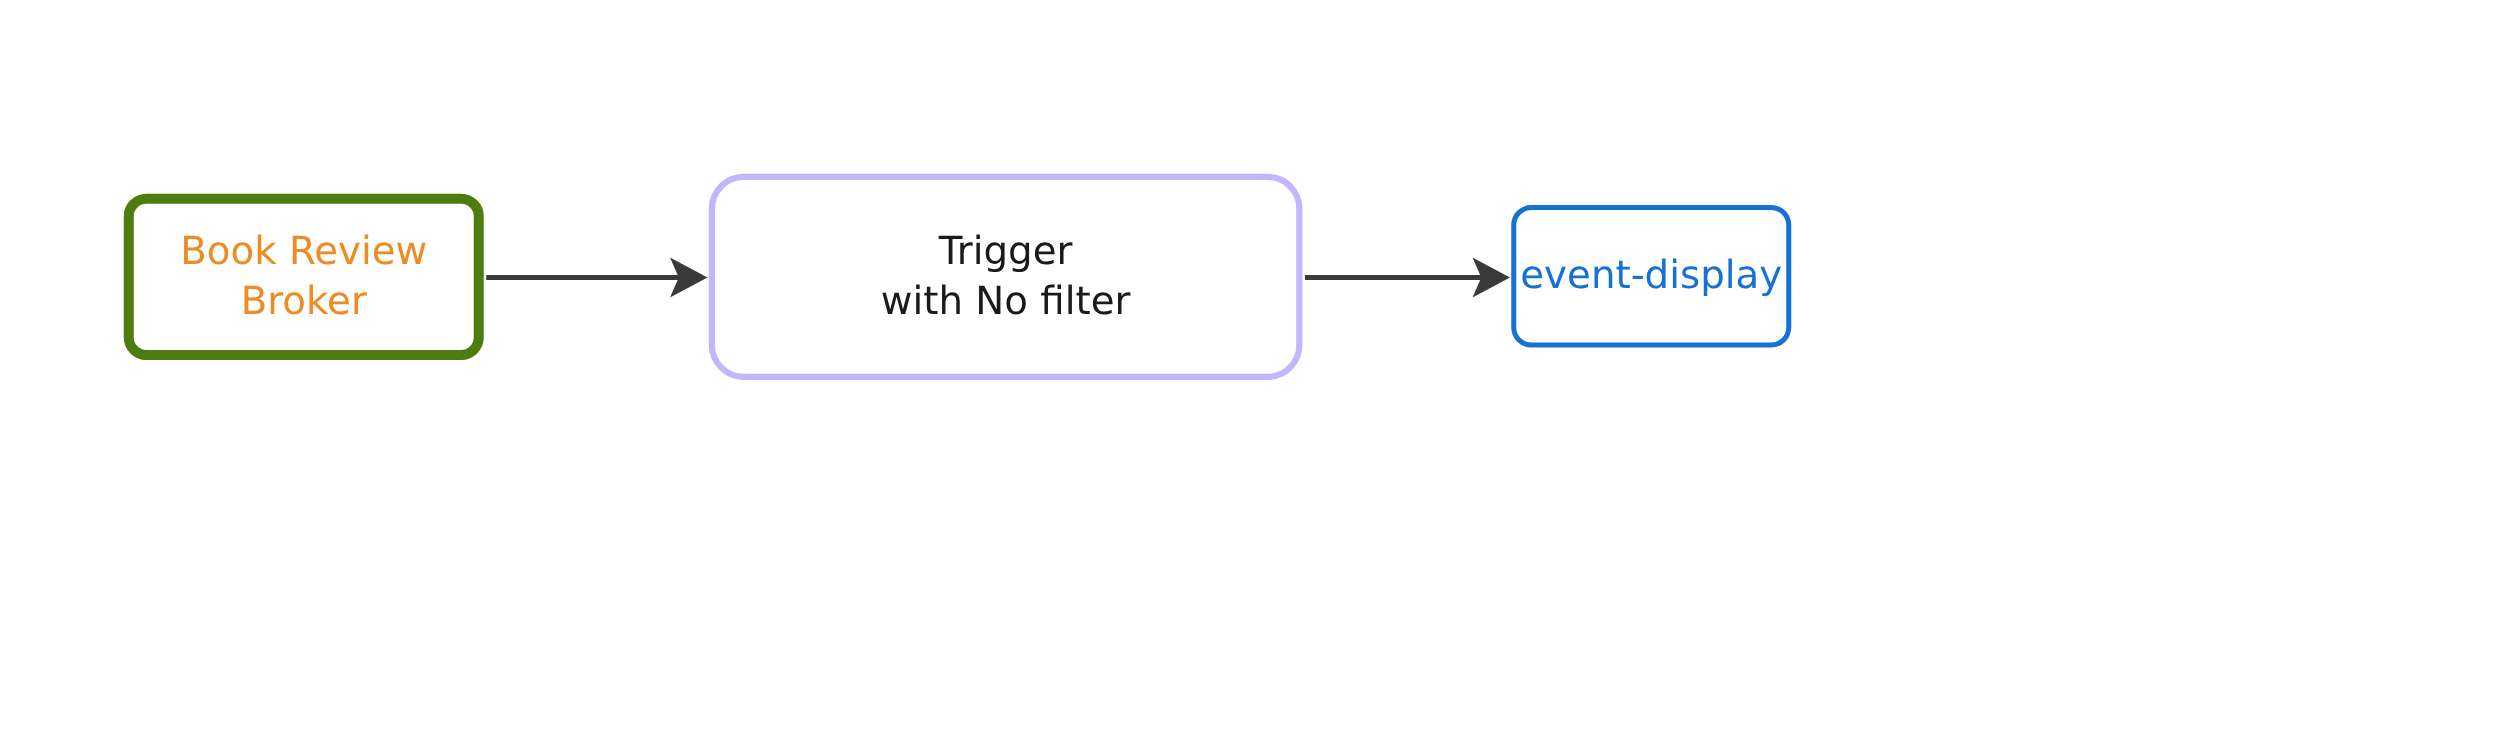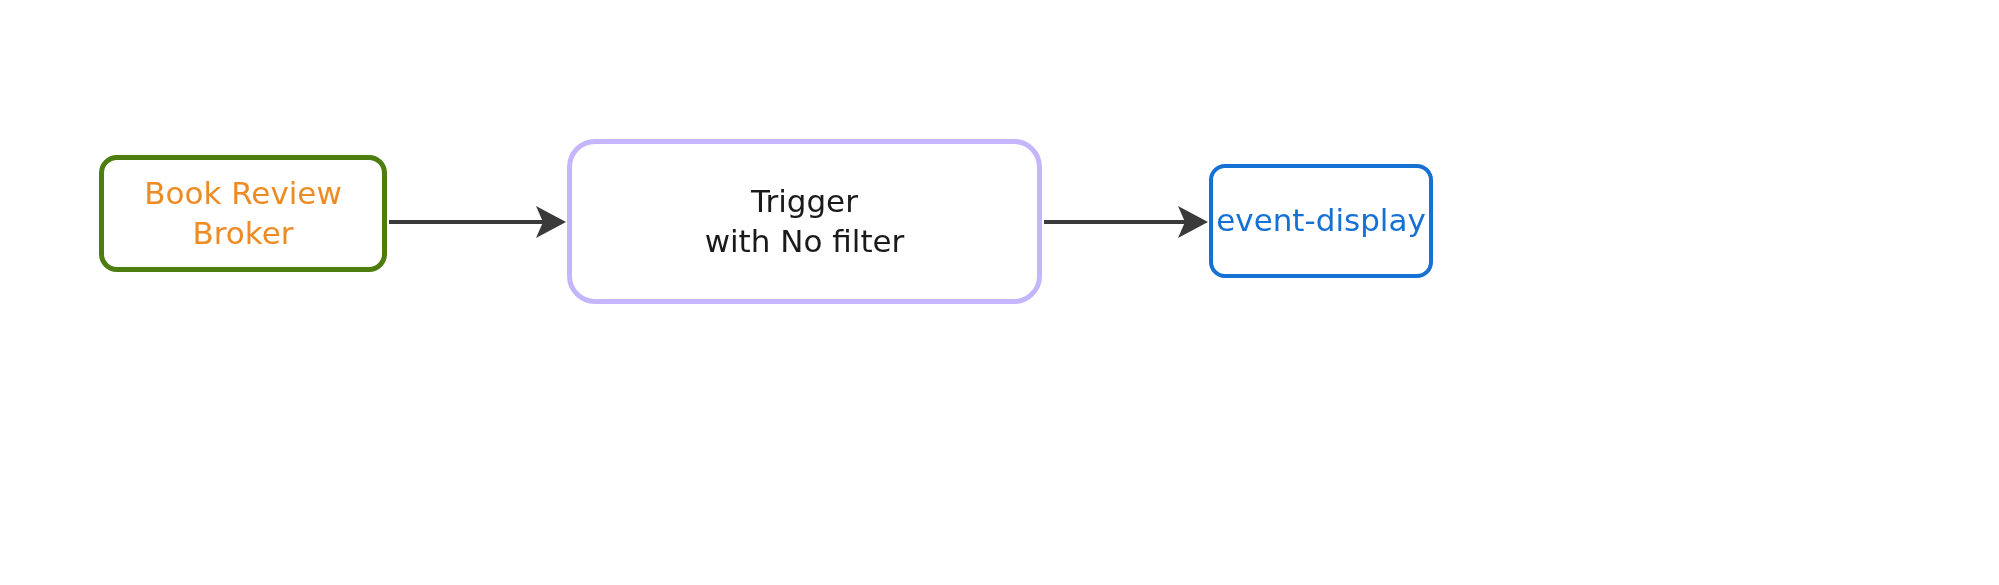--- a/index.html
+++ b/index.html
@@ -31,22 +31,22 @@
   .node-label {
     line-height: 1.28;
     white-space: pre-line;
   }
 
   
   #node-broker {
     left: 99px;
     top: 155px;
     width: 288px;
-    height: 117px;
-    border: 5px solid #4d7c0f;
+    height: 133px;
+    border: 8px solid #4d7c0f;
     border-radius: 18px;
   }
   #node-broker .node-label {
     color: #ED8C24;
     font-size: 31px;
   }
 
   
   #node-trigger {
     left: 567px;

